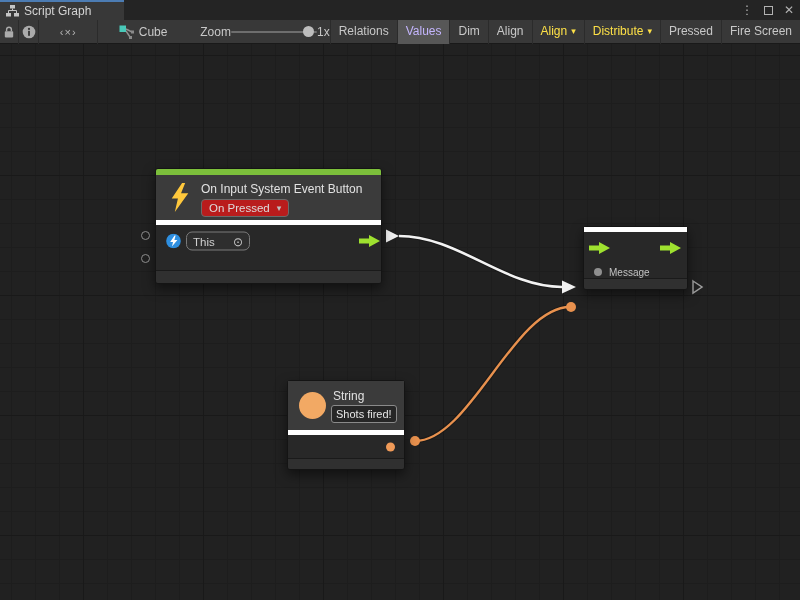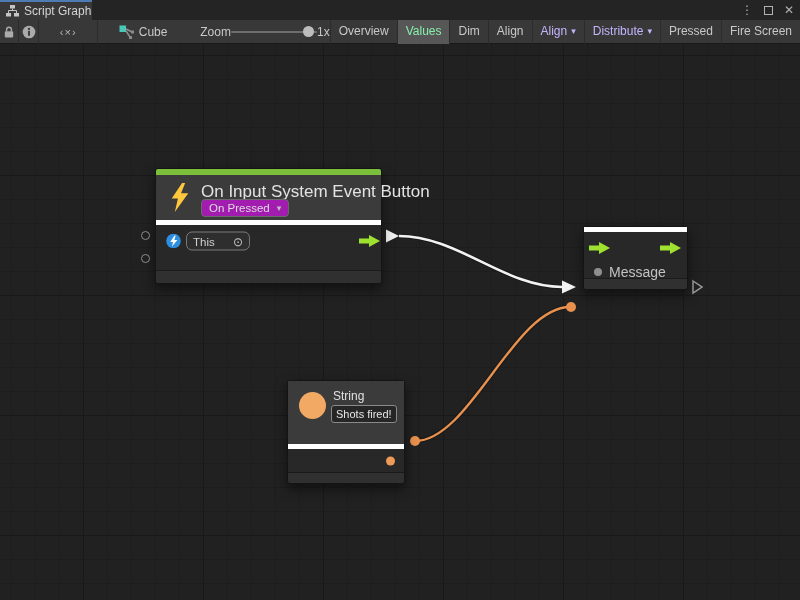--- a/index.html
+++ b/index.html
@@ -1,39 +1,39 @@
 <!DOCTYPE html>
 <html><head>
 <meta charset="utf-8">
 <style>
   *{box-sizing:border-box;margin:0;padding:0}
   body{margin:0;background:#111;font-family:"Liberation Sans",sans-serif;-webkit-font-smoothing:antialiased}
   #app{position:relative;width:800px;height:600px;background:#202020;overflow:hidden;color:#c8c8c8;user-select:none}
 
   
   .titlebar{position:absolute;left:0;top:0;width:800px;height:20px;background:#242424}
-  .tab{position:absolute;left:0;top:0;height:20px;width:92px;background:#383838;border-top:2px solid #4c7cb3;
+  .tab{position:absolute;left:0;top:0;height:20px;width:124px;background:#383838;border-top:2px solid #4c7cb3;
        display:flex;align-items:center;gap:5px;padding-left:6px;color:#d4d4d4;font-size:12px}
   .winctl{position:absolute;right:6px;top:0;height:20px;display:flex;align-items:center;gap:11px;color:#b2b2b2}
   .winctl .glyph{font-size:12px;line-height:20px;cursor:default}
   .maxbox{width:9px;height:9px;border:1.5px solid #b2b2b2;display:inline-block}
 
   
   .toolbar{position:absolute;left:0;top:20px;width:800px;height:24px;background:#383838;border-bottom:1px solid #191919;
            display:flex;align-items:center;font-size:12px;color:#c8c8c8}
   .tseg{height:24px;display:flex;align-items:center;justify-content:center;border-right:1px solid #2b2b2b}
   .seg-lock{width:23px}.seg-info{width:24px}.seg-code{width:70px;color:#b5b5b5;font-size:11px;letter-spacing:1px}
   .seg-target{width:100px;justify-content:center;padding-left:6px;gap:4px;border-right:none}
   .seg-zoom{border-right:none;padding-left:18px;gap:0}
   .ztrack{position:relative;width:86px;height:2px;background:#6e6e6e;border-radius:1px}
   .zhandle{position:absolute;left:72px;top:-4.5px;width:11px;height:11px;border-radius:50%;background:#bdbdbd}
   .tbtns{margin-left:auto;display:flex;height:24px}
   .tbtn{height:24px;line-height:23px;padding:0 8px;border-left:1px solid #2b2b2b;white-space:nowrap;cursor:default}
-  .tbtn.on{background:#575757;color:#86efac}
-  .tbtn.dis{color:#c4b5fd}
+  .tbtn.on{background:#575757;color:#c4b5fd}
+  .tbtn.dis{color:#fde047}
   .tbtn .dd{font-size:9px;margin-left:4px;vertical-align:1px}
 
   
   .canvas{position:absolute;left:0;top:44px;width:800px;height:556px;background-color:#212121;
     background-image:
       linear-gradient(to right,#191919 1px,transparent 1px),
       linear-gradient(to bottom,#191919 1px,transparent 1px),
       linear-gradient(to right,#1d1d1d 1px,transparent 1px),
       linear-gradient(to bottom,#1d1d1d 1px,transparent 1px);
     background-size:120px 120px,120px 120px,24px 24px,24px 24px;
@@ -46,22 +46,22 @@
   .accent{height:6px;background:#7cbf3b;border-radius:2px 2px 0 0}
   .nhead{background:#3b3b3b;position:relative}
   .nbody{border-top:5px solid #ffffff;position:relative}
   .nfoot{background:#303030;border-top:1px solid #1a1a1a;border-radius:0 0 2px 2px}
   .row{position:relative}
 
   
   .node-event{left:155px;top:124px;width:227px}
   .node-event .nhead{height:45px}
   .ev-bolt{position:absolute;left:13px;top:8px}
-  .ev-title{position:absolute;left:45px;top:7px;font-size:17px;color:#e2e2e2;white-space:nowrap}
-  .ev-mode{position:absolute;left:45px;top:24px;height:18px;background:#a21caf;border:1px solid #6a6a6a;border-radius:4px;
+  .ev-title{position:absolute;left:45px;top:7px;font-size:12px;color:#e2e2e2;white-space:nowrap}
+  .ev-mode{position:absolute;left:45px;top:24px;height:18px;background:#b91c1c;border:1px solid #6a6a6a;border-radius:4px;
            display:flex;align-items:center;gap:7px;padding:0 7px;font-size:11.5px;color:#dcdcdc}
   .ev-mode .dd{font-size:9px;color:#c0c0c0}
   .node-event .nbody{height:50px;padding-top:3px}
   .node-event .row1{height:26px}
   .node-event .row2{height:21px}
   .miniicon{position:absolute;left:10px;top:50%;transform:translateY(-50%)}
   .thisfield{position:absolute;left:30px;top:50%;transform:translateY(-50%);width:64px;height:19px;background:#2e2e2e;
              border:1px solid #7a7a7a;border-radius:6px;display:flex;align-items:center;justify-content:space-between;
              padding:0 6px;font-size:11.5px;color:#d0d0d0}
   .target-glyph{font-size:12px;color:#c4c4c4}
@@ -78,26 +78,26 @@
   .node-debug .nhead{height:45px}
   .bug{position:absolute;left:9px;top:7px}
   .dbg-cat{position:absolute;left:46px;top:8px;font-size:10px;color:#adadad}
   .dbg-title{position:absolute;left:46px;top:21px;font-size:13.5px;color:#e8e8e8}
   .node-debug .nbody{height:51px;padding-top:3px}
   .node-debug .row1{height:26px}
   .node-debug .row2{height:22px}
   .flow-in{position:absolute;left:5px;top:50%;transform:translateY(-50%)}
   .flow-out{position:absolute;left:76px;top:50%;transform:translateY(-50%)}
   .msgdot{position:absolute;left:10px;top:50%;transform:translateY(-50%);width:8px;height:8px;border-radius:50%;background:#8f8f8f}
-  .msglbl{position:absolute;left:25px;top:50%;transform:translateY(-50%);font-size:14px;color:#c2c2c2}
+  .msglbl{position:absolute;left:25px;top:50%;transform:translateY(-50%);font-size:10px;color:#c2c2c2}
   .node-debug .nfoot{height:11px}
 
   
   .node-string{left:287px;top:336px;width:118px}
-  .node-string .nhead{height:63px}
+  .node-string .nhead{height:49px}
   .strcircle{position:absolute;left:11px;top:11px;width:27px;height:27px;border-radius:50%;background:#f2a964}
   .str-title{position:absolute;left:45px;top:8px;font-size:12px;color:#e0e0e0}
   .str-input{position:absolute;left:43px;top:24px;width:66px;height:18px;background:#262626;border:1px solid #8a8a8a;
              border-radius:3px;color:#e6e6e6;font-size:11px;padding:0 4px;font-family:Liberation Sans, sans-serif;outline:none}
   .node-string .nbody{height:28px}
   .strdot{position:absolute;left:98px;top:50%;transform:translateY(-50%);width:9px;height:9px;border-radius:50%;background:#f09a58}
   .node-string .nfoot{height:11px}
 
   
   .port-o{position:absolute;width:9px;height:9px;border:1.5px solid #8c8c8c;border-radius:50%;z-index:3}
@@ -151,21 +151,21 @@
       <span>Cube</span>
     </div>
     <div class="tseg seg-zoom">
       <span>Zoom</span>
       <span class="ztrack">
         <span class="zhandle"></span>
       </span>
       <span>1x</span>
     </div>
     <div class="tbtns">
-      <div class="tbtn"><span>Overview</span></div>
+      <div class="tbtn"><span>Relations</span></div>
       <div class="tbtn on"><span>Values</span></div>
       <div class="tbtn"><span>Dim</span></div>
       <div class="tbtn"><span>Align</span></div>
       <div class="tbtn dis"><span>Align</span><span class="dd">▾</span></div>
       <div class="tbtn dis"><span>Distribute</span><span class="dd">▾</span></div>
       <div class="tbtn"><span>Pressed</span></div>
       <div class="tbtn"><span>Fire Screen</span></div>
     </div>
   </div>
 

